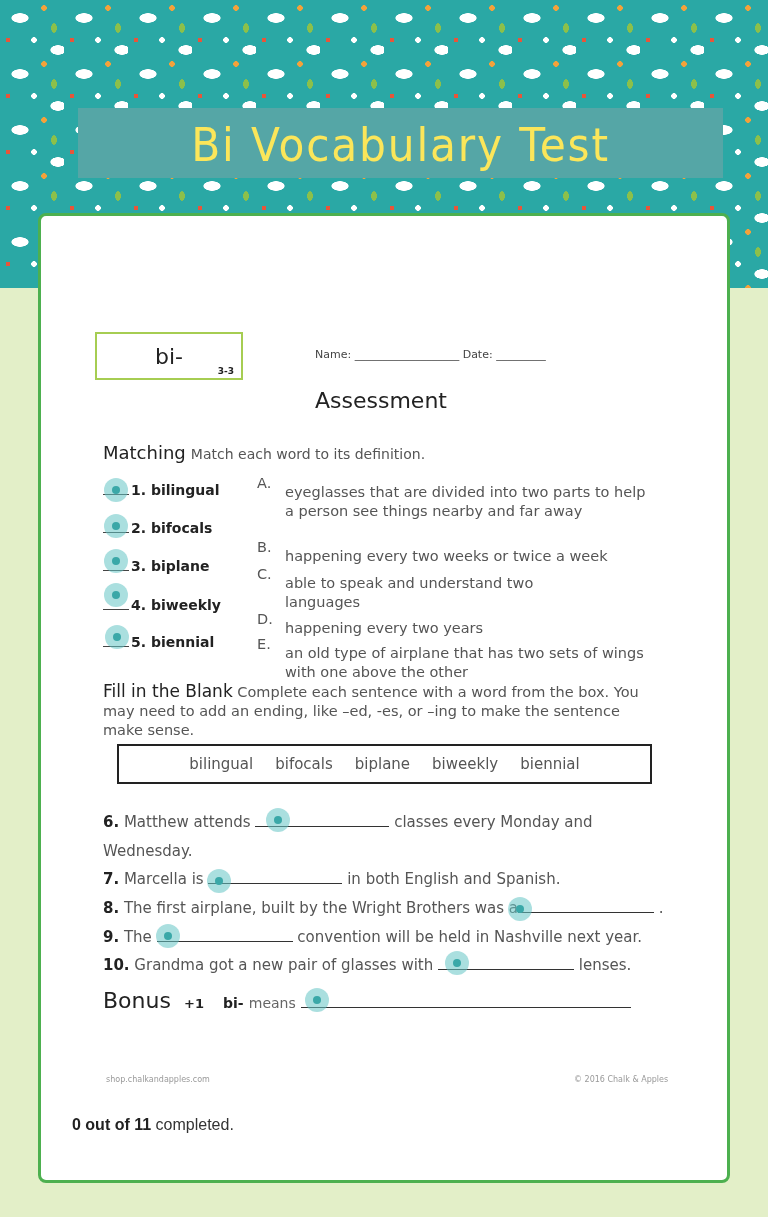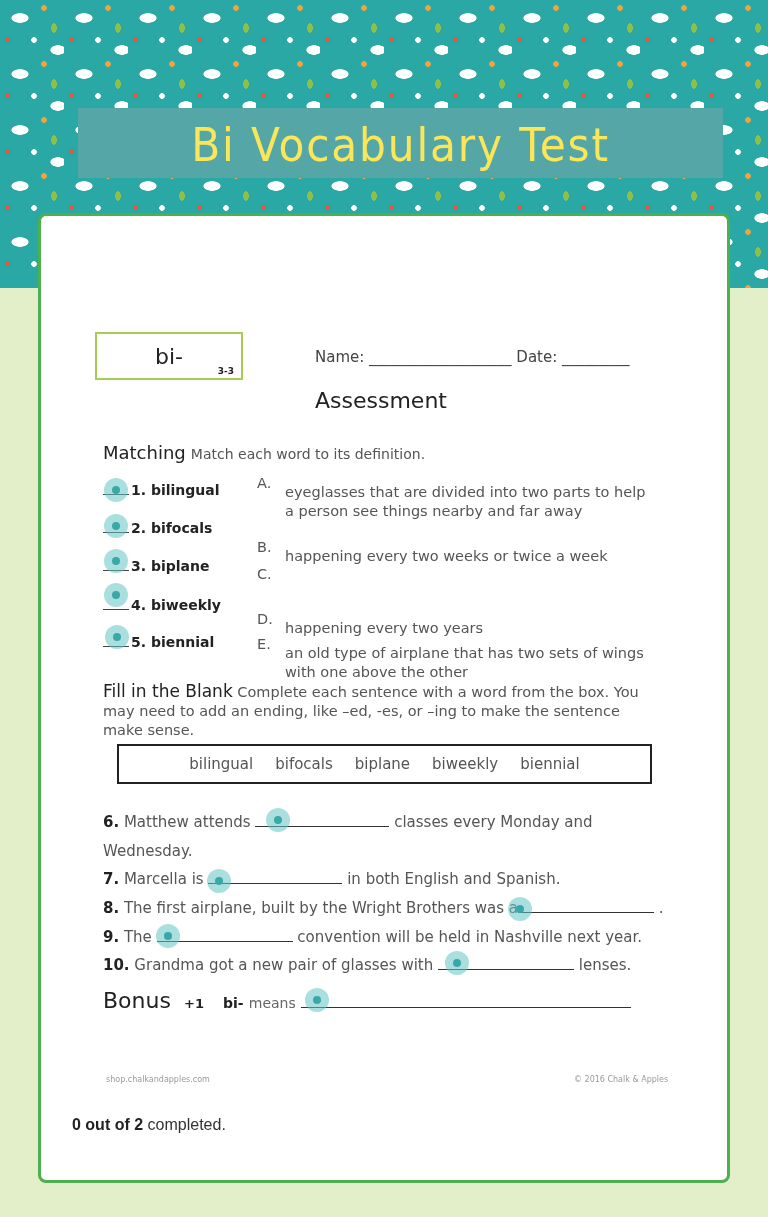--- a/index.html
+++ b/index.html
@@ -42,21 +42,21 @@
       border: 3px solid #4db04f;
       border-radius: 8px;
     }
     .prefix-box {
       position: absolute; left: 95px; top: 332px; width: 148px; height: 48px;
       border: 2px solid #a6cd52;
       background: #fff;
     }
     .prefix-box .big { position: absolute; left: 58px; top: 10px; font-size: 22px; color: #222; }
     .prefix-box .small { position: absolute; right: 7px; bottom: 2px; font-size: 9px; font-weight: bold; color: #222; }
-    .name-line { position: absolute; left: 315px; top: 348px; font-size: 15px; color: #444; white-space: nowrap; }
+    .name-line { position: absolute; left: 315px; top: 348px; font-size: 11px; color: #444; white-space: nowrap; }
     .assessment { position: absolute; left: 315px; top: 388px; font-size: 22px; color: #222; }
     .sec-head { font-size: 18px; color: #222; }
     .sec-inst { font-size: 14px; color: #555; }
     .matching-head { position: absolute; left: 103px; top: 442px; white-space: nowrap; }
     .match-word { position: absolute; left: 103px; font-size: 14px; font-weight: bold; color: #222; white-space: nowrap; }
     .blank-short { display: inline-block; width: 26px; border-bottom: 1px solid #444; height: 14px; vertical-align: baseline; margin-right: 2px; }
     .def { position: absolute; left: 257px; width: 400px; font-size: 14.5px; color: #555; line-height: 19px; }
     .def .letter { position: absolute; left: 0; }
     .def .txt { display: block; margin-left: 28px; margin-top: 9px; }
     .fill-head { position: absolute; left: 103px; top: 682px; width: 560px; font-size: 14.5px; color: #555; line-height: 19px; }
@@ -137,20 +137,21 @@
 <div class="def" style="top:474px">
   <span class="letter">A.</span>
   <span class="txt">eyeglasses that are divided into two parts to help a person see things nearby and far away</span>
 </div>
 <div class="def" style="top:538px">
   <span class="letter">B.</span>
   <span class="txt">happening every two weeks or twice a week</span>
 </div>
 <div class="def" style="top:565px">
   <span class="letter">C.</span>
+  <span class="txt" style="width:300px">able to speak and understand two languages</span>
 </div>
 <div class="def" style="top:610px">
   <span class="letter">D.</span>
   <span class="txt">happening every two years</span>
 </div>
 <div class="def" style="top:635px">
   <span class="letter">E.</span>
   <span class="txt" style="width:360px">an old type of airplane that has two sets of wings with one above the other</span>
 </div>
 
@@ -203,14 +204,14 @@
 <div class="hotspot" style="left:104px; top:583px"></div>
 <div class="hotspot" style="left:105px; top:625px"></div>
 <div class="hotspot" style="left:266px; top:808px"></div>
 <div class="hotspot" style="left:207px; top:869px"></div>
 <div class="hotspot" style="left:508px; top:897px"></div>
 <div class="hotspot" style="left:156px; top:924px"></div>
 <div class="hotspot" style="left:445px; top:951px"></div>
 <div class="hotspot" style="left:305px; top:988px"></div>
 
 <div class="progress">
-  <b>0 out of 2</b><span> completed.</span>
+  <b>0 out of 11</b><span> completed.</span>
 </div>
 
 </body></html>

